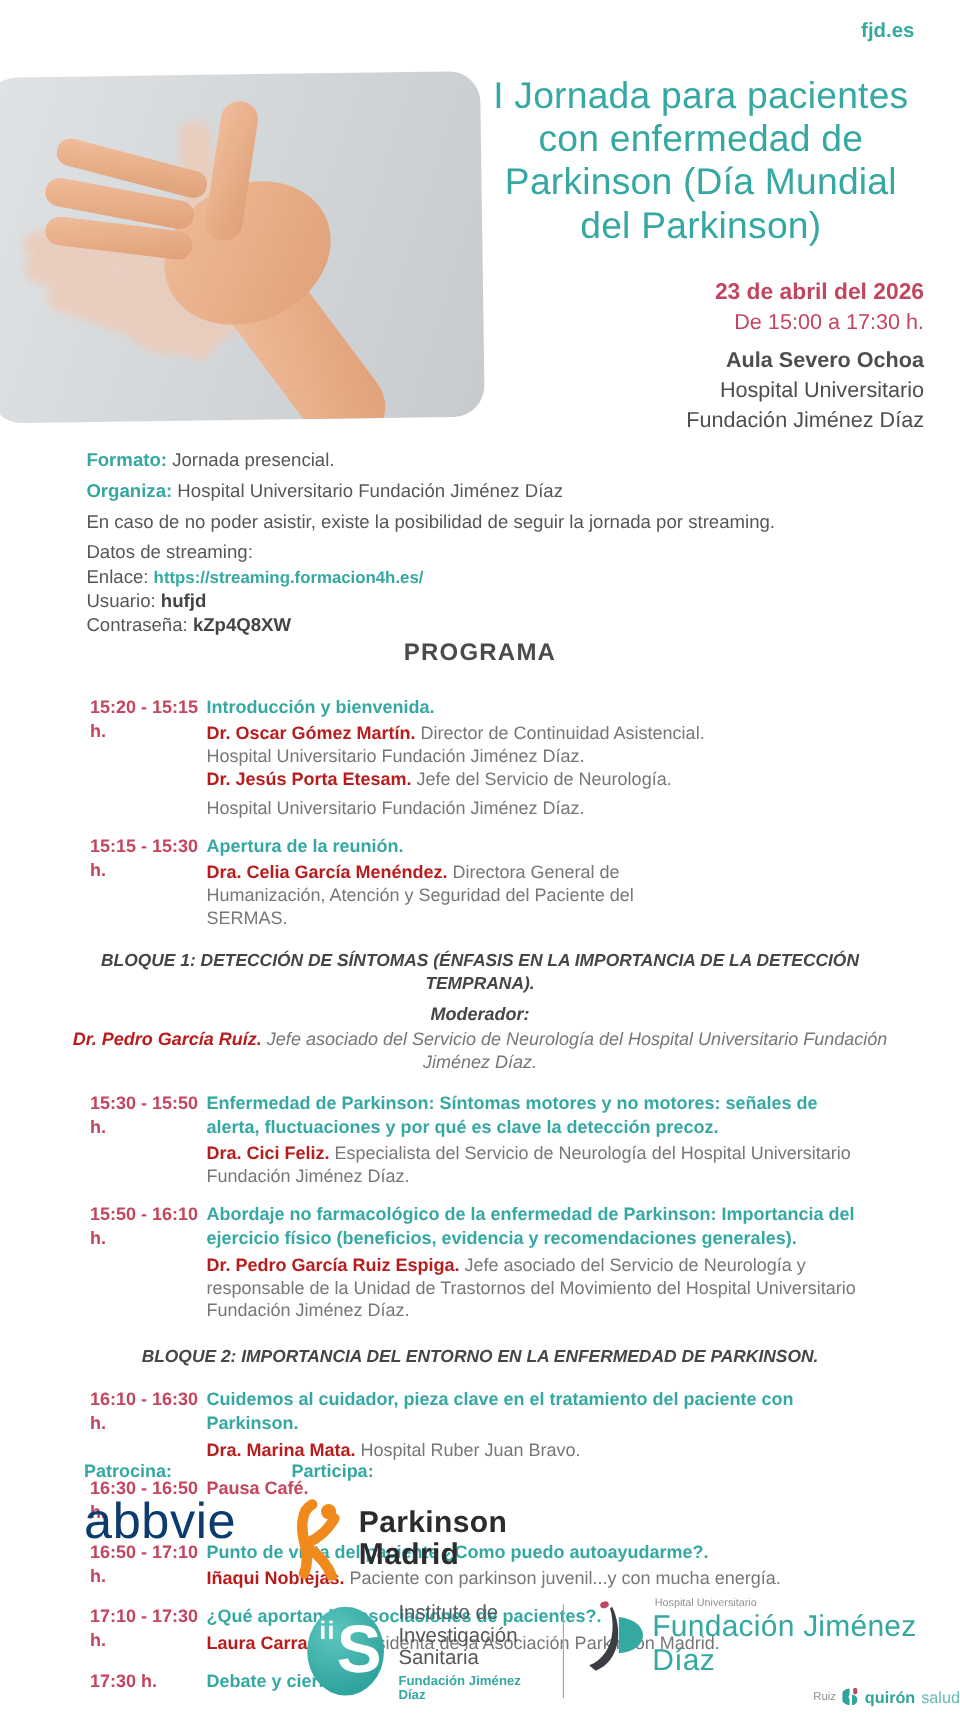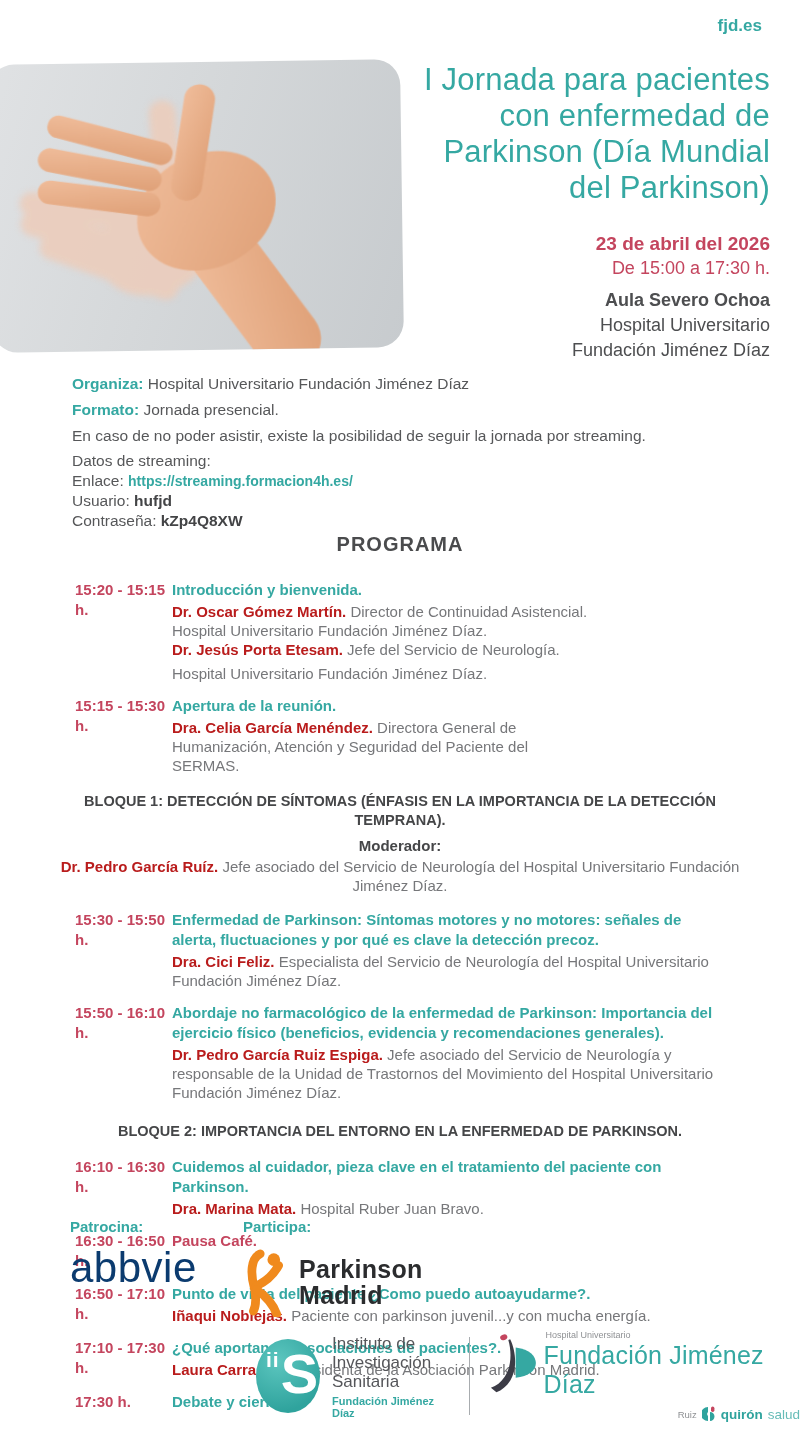--- a/index.html
+++ b/index.html
@@ -11,21 +11,21 @@
   .site-link { position:absolute; top:16px; right:38px; font-size:17px; font-weight:bold; color:#35A8A2; cursor:pointer; }
 
   
   .photo { position:absolute; left:-10px; top:62px; width:412px; height:288px;
            border-radius:26px; overflow:hidden; transform:rotate(-0.8deg);
            background:linear-gradient(108deg,#e0e2e4 0%,#d5d8da 45%,#c7cbce 100%); }
   .photo svg { display:block; width:100%; height:100%; }
 
   
   .hero-right { position:absolute; top:62px; right:30px; width:372px; text-align:right; }
-  .hero-title { font-size:31px; line-height:36px; font-weight:400; color:#35A8A2; white-space:pre-line; margin-bottom:27px; letter-spacing:0.2px; }
+  .hero-title { font-size:31px; line-height:36px; font-weight:400; color:#35A8A2; white-space:pre-line; margin-bottom:27px; letter-spacing:0.2px;text-align:center; }
   .ev-date  { font-size:19px; font-weight:bold; color:#C4455E; margin-bottom:3px; }
   .ev-time  { font-size:18px; color:#C4455E; margin-bottom:9px; }
   .ev-venue { font-size:18px; font-weight:bold; color:#4D4E50; line-height:25px; }
   .ev-line  { font-size:18px; color:#4D4E50; line-height:25px; }
 
   
   .info { position:absolute; left:72px; top:374px; width:670px; font-size:15.5px; color:#565759; }
   .info-row { margin-bottom:7px; line-height:19px; }
   .info-row.tight { margin-bottom:2px; line-height:18px; }
   .lbl-teal { color:#35A8A2; font-weight:bold; }
@@ -38,21 +38,21 @@
   .prow { display:flex; padding-left:75px; margin-bottom:13px; }
   .ptime { flex:none; width:97px; font-size:15px; font-weight:bold; color:#C4455E; line-height:20px; }
   .pbody { flex:1; max-width:555px; }
   .ptitle { font-size:15px; font-weight:bold; line-height:20px; margin-bottom:2px; }
   .ptitle.teal { color:#35A8A2; }
   .ptitle.red { color:#C4455E; }
   .pspk { font-size:15px; line-height:19px; color:#76777A; }
   .pspk.gap-top { margin-top:5px; }
   .spk-name { color:#b91c1c; font-weight:bold; }
   .narrow { max-width:400px; }
-  .pblock { text-align:center; margin:17px 42px 15px; }
+  .pblock { text-align:center; margin:17px 42px 15px;font-style:italic; }
   .pblock-title { font-size:14.5px; font-weight:bold; color:#454648; line-height:19px; margin-bottom:7px; }
   .pmod-label { font-size:15px; font-weight:bold; color:#454648; margin-bottom:3px; }
   .pmod-line { font-size:15px; color:#76777A; line-height:19px; }
   .pblock.solo { margin-top:20px; margin-bottom:16px; }
 
   
   .sponsors { position:absolute; left:70px; top:1218px; display:flex; }
   .sp-label { font-size:15px; font-weight:bold; color:#35A8A2; margin-bottom:12px; }
   .sp-col1 { width:173px; }
   .abbvie { font-size:42px; color:#0B3B6F; letter-spacing:0.5px; line-height:42px; margin-top:6px; }
@@ -124,22 +124,22 @@
 Parkinson (Día Mundial
 del Parkinson)</div>
     <div class="ev-date">23 de abril del 2026</div>
     <div class="ev-time">De 15:00 a 17:30 h.</div>
     <div class="ev-venue">Aula Severo Ochoa</div>
     <div class="ev-line">Hospital Universitario</div>
     <div class="ev-line">Fundación Jiménez Díaz</div>
   </div>
 
   <div class="info">
+    <div class="info-row"><span class="lbl-teal">Formato:</span><span> Jornada presencial.</span></div>
     <div class="info-row"><span class="lbl-teal">Organiza:</span><span> Hospital Universitario Fundación Jiménez Díaz</span></div>
-    <div class="info-row"><span class="lbl-teal">Formato:</span><span> Jornada presencial.</span></div>
     <div class="info-row">En caso de no poder asistir, existe la posibilidad de seguir la jornada por streaming.</div>
     <div class="info-row tight">Datos de streaming:</div>
     <div class="info-row tight"><span>Enlace: </span><span class="url">https://streaming.formacion4h.es/</span></div>
     <div class="info-row tight"><span>Usuario: </span><span class="bold-dark">hufjd</span></div>
     <div class="info-row tight"><span>Contraseña: </span><span class="bold-dark">kZp4Q8XW</span></div>
   </div>
 
   <div class="program">
     <div class="pheading">PROGRAMA</div>
 

